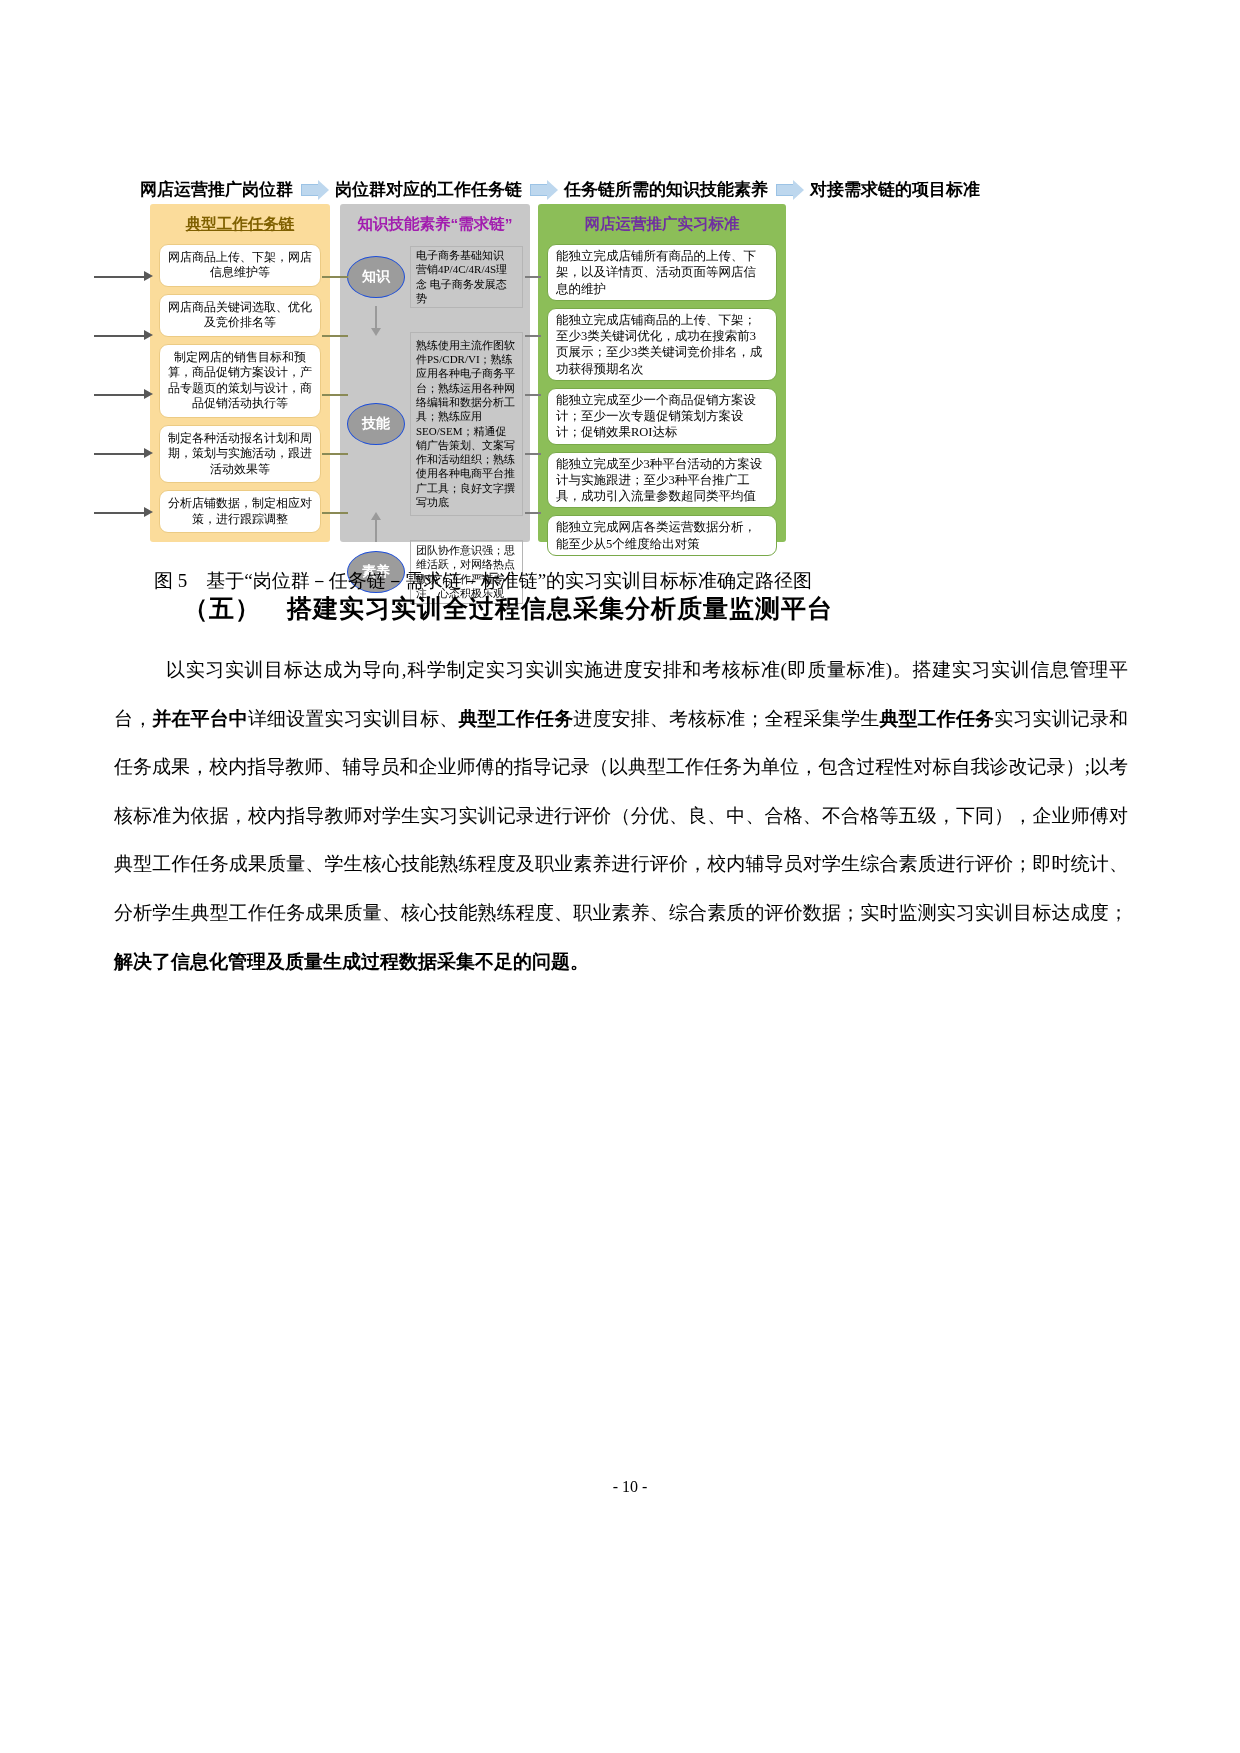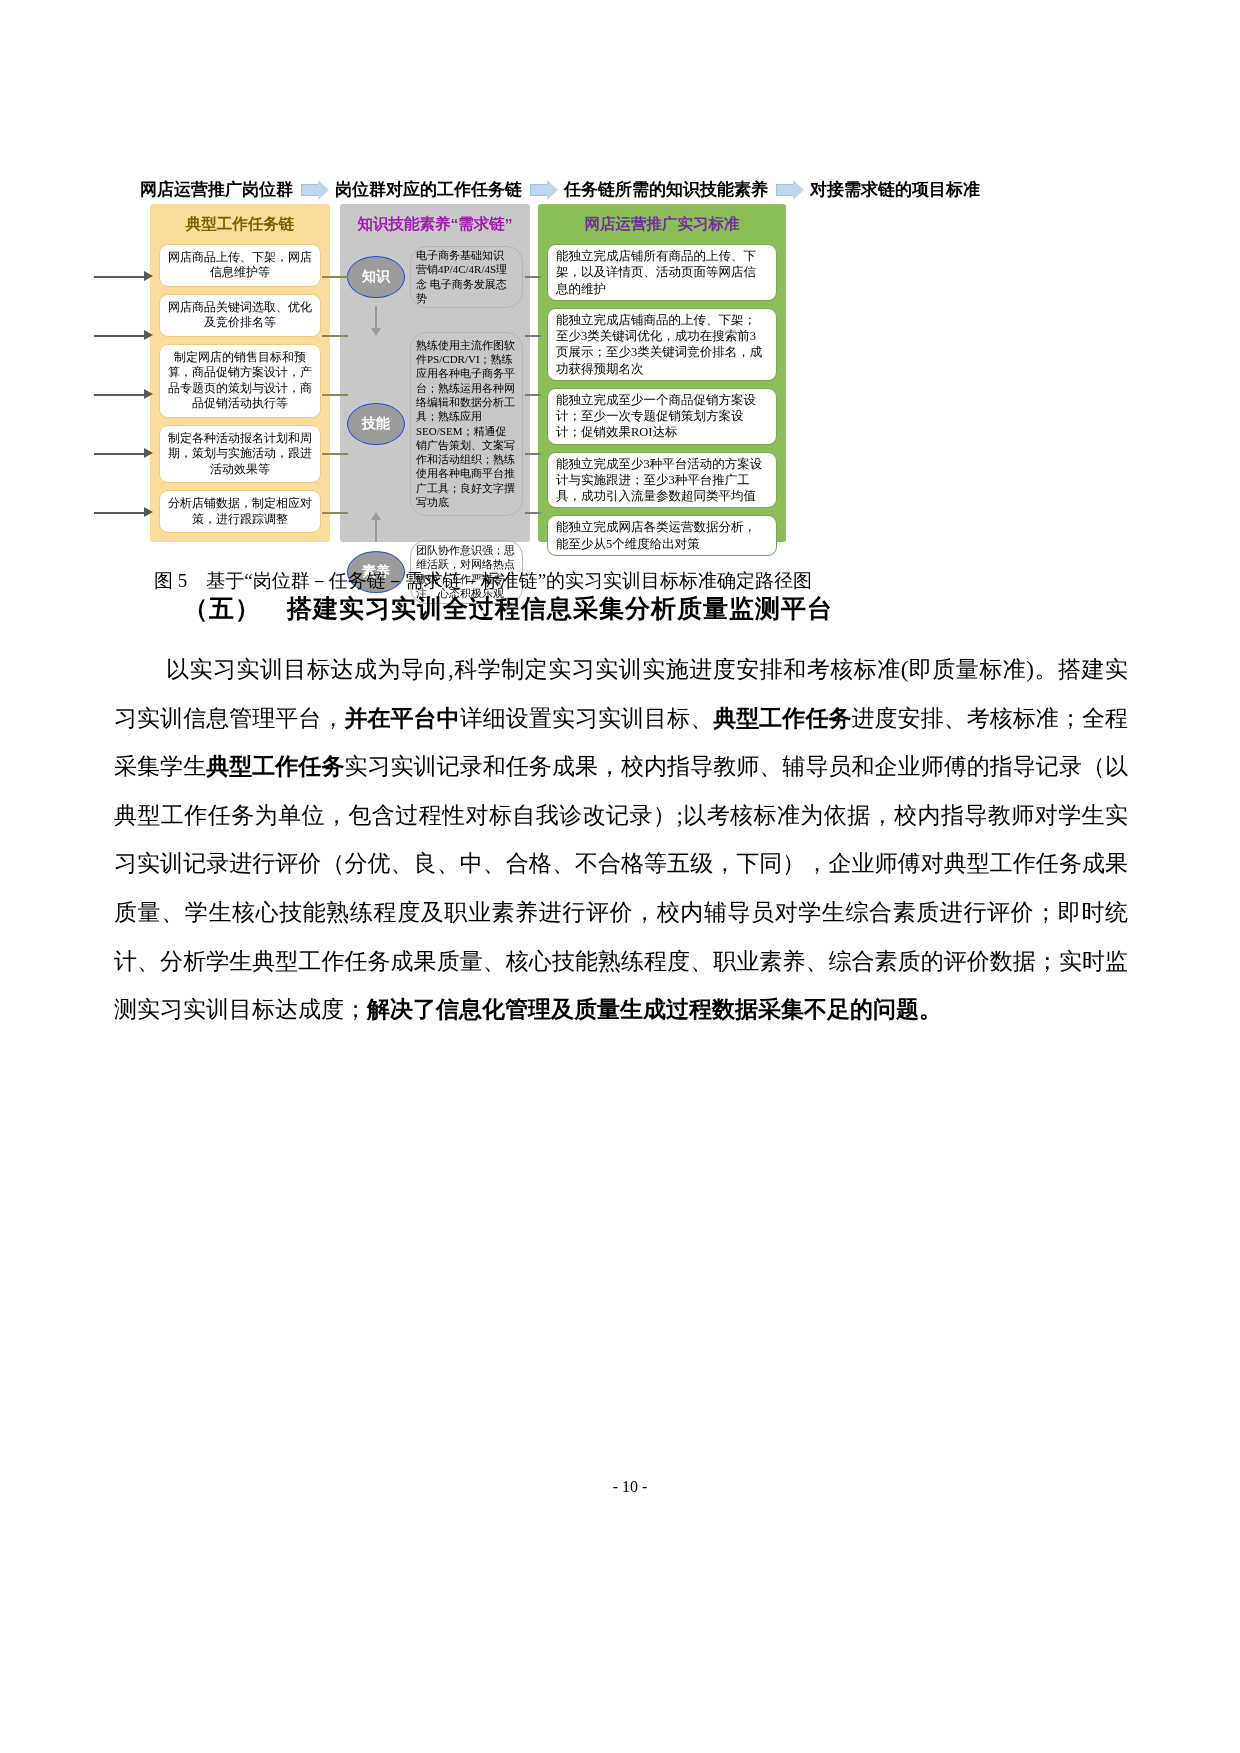--- a/index.html
+++ b/index.html
@@ -16,21 +16,21 @@
         border-left:11px solid #BDD7EE;border-top:10px solid transparent;border-bottom:10px solid transparent;}
 
   
   .diagram{position:absolute;top:204px;left:128px;width:862px;height:338px;display:flex;}
   .col{border-radius:3px;display:flex;flex-direction:column;padding:4px 5px 7px;box-sizing:border-box;}
   .col-title{text-align:center;font-family:"Liberation Sans",sans-serif;font-weight:bold;
         font-size:15.5px;padding:6px 0 7px;}
   .col-blue{width:204px;background:#A9C5E5;}
   .col-blue .col-title{color:#17365D;}
   .col-yellow{width:180px;background:#FBDC9B;}
-  .col-yellow .col-title{color:#7F6000;}
+  .col-yellow .col-title{color:#7F6000;text-decoration:underline;}
   .col-gray{width:190px;background:#C8C8C8;}
   .col-gray .col-title{color:#a21caf;}
   .col-green{width:248px;background:#8CBE58;}
   .col-green .col-title{color:#7030A0;}
 
   .gap{display:flex;flex-direction:column;padding-top:42px;box-sizing:border-box;}
   #gap1{width:22px;} #gap2{width:10px;} #gap3{width:8px;}
   .h-arrow,.h-line{flex:1;position:relative;}
   .h-arrow::before{content:'';position:absolute;top:50%;left:-34px;right:4px;height:2px;background:#595959;}
   .h-arrow::after{content:'';position:absolute;top:50%;right:-3px;transform:translateY(-50%);
@@ -49,35 +49,35 @@
         display:flex;align-items:center;text-align:left;padding:3px 8px;}
 
   .req-col{flex:1;display:flex;flex-direction:column;padding:2px 2px;}
   .req-row{display:flex;align-items:center;gap:5px;min-height:0;}
   .req-row-0{flex:1.15;}
   .req-row-1{flex:3.3;}
   .req-row-2{flex:1.2;}
   .req-circle{flex:0 0 56px;height:40px;border-radius:50%;background:#9C9C9C;border:1px solid #1d4ed8;
         color:#fff;font-family:"Liberation Sans",sans-serif;font-weight:bold;font-size:14px;
         display:flex;align-items:center;justify-content:center;}
-  .req-box{flex:1;align-self:stretch;margin:2px 0;border:1px solid #b5b5b5;border-radius:16px;
+  .req-box{flex:1;align-self:stretch;margin:2px 0;border:1px solid #b5b5b5;border-radius:0;
         font-size:11px;line-height:1.3;padding:3px 5px;display:flex;align-items:center;}
   .v-arrow{flex:0 0 20px;position:relative;margin-left:24px;width:10px;}
   .v-arrow::before{content:'';position:absolute;left:4px;top:-4px;bottom:-4px;width:2px;background:#9a9a9a;}
   .v-arrow.down::after{content:'';position:absolute;left:0;bottom:-6px;
         border-top:8px solid #9a9a9a;border-left:5px solid transparent;border-right:5px solid transparent;}
   .v-arrow.up::after{content:'';position:absolute;left:0;top:-6px;
         border-bottom:8px solid #9a9a9a;border-left:5px solid transparent;border-right:5px solid transparent;}
 
   
   .caption{position:absolute;top:568px;left:154px;font-size:19px;font-weight:normal;}
   .heading{position:absolute;top:592px;left:183px;margin:0;font-size:25px;font-weight:bold;
         font-family:"Liberation Sans",sans-serif;letter-spacing:1px;}
   .body-text{position:absolute;top:646px;left:114px;width:1014px;margin:0;
-        font-size:23px;line-height:48.6px;text-align:justify;text-indent:52px;}
+        font-size:19px;line-height:48.6px;text-align:justify;text-indent:52px;}
   .body-text .b{font-weight:bold;}
   .page-number{position:absolute;top:1478px;left:10px;width:100%;text-align:center;font-size:16px;}
 </style>
 </head>
 <body>
 
 <div class="page">
 
   <div class="flow-header" id="flow">
       <span class="flow-step">网店运营推广岗位群</span>

